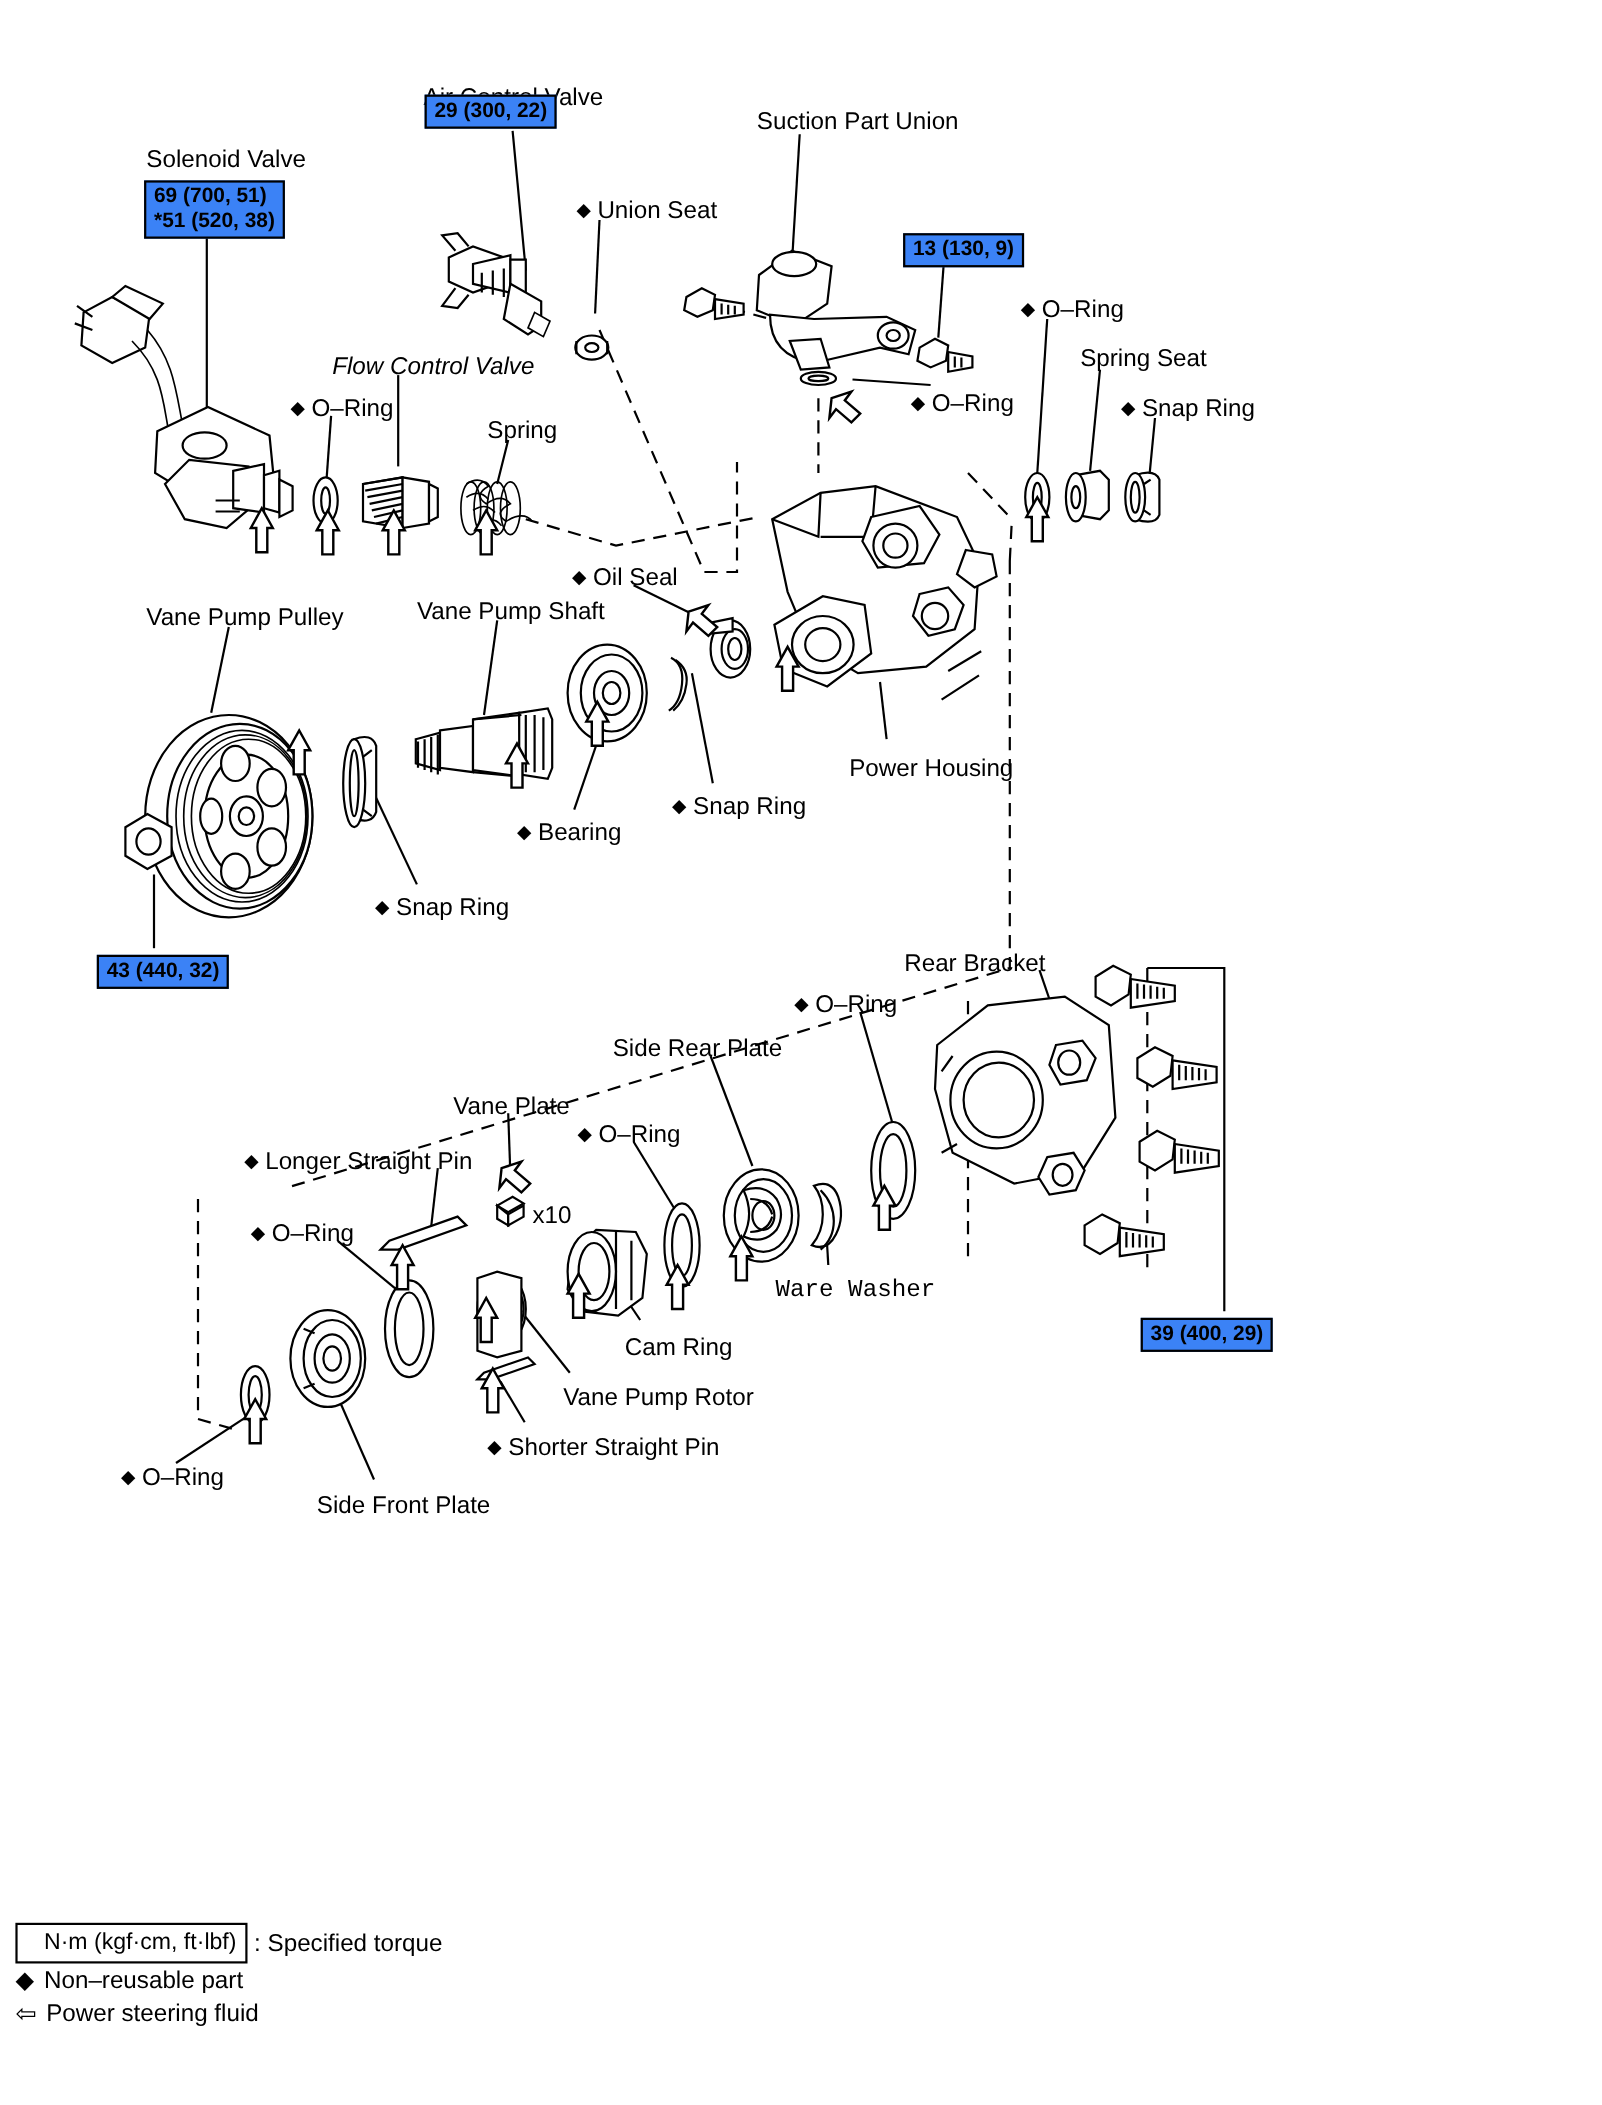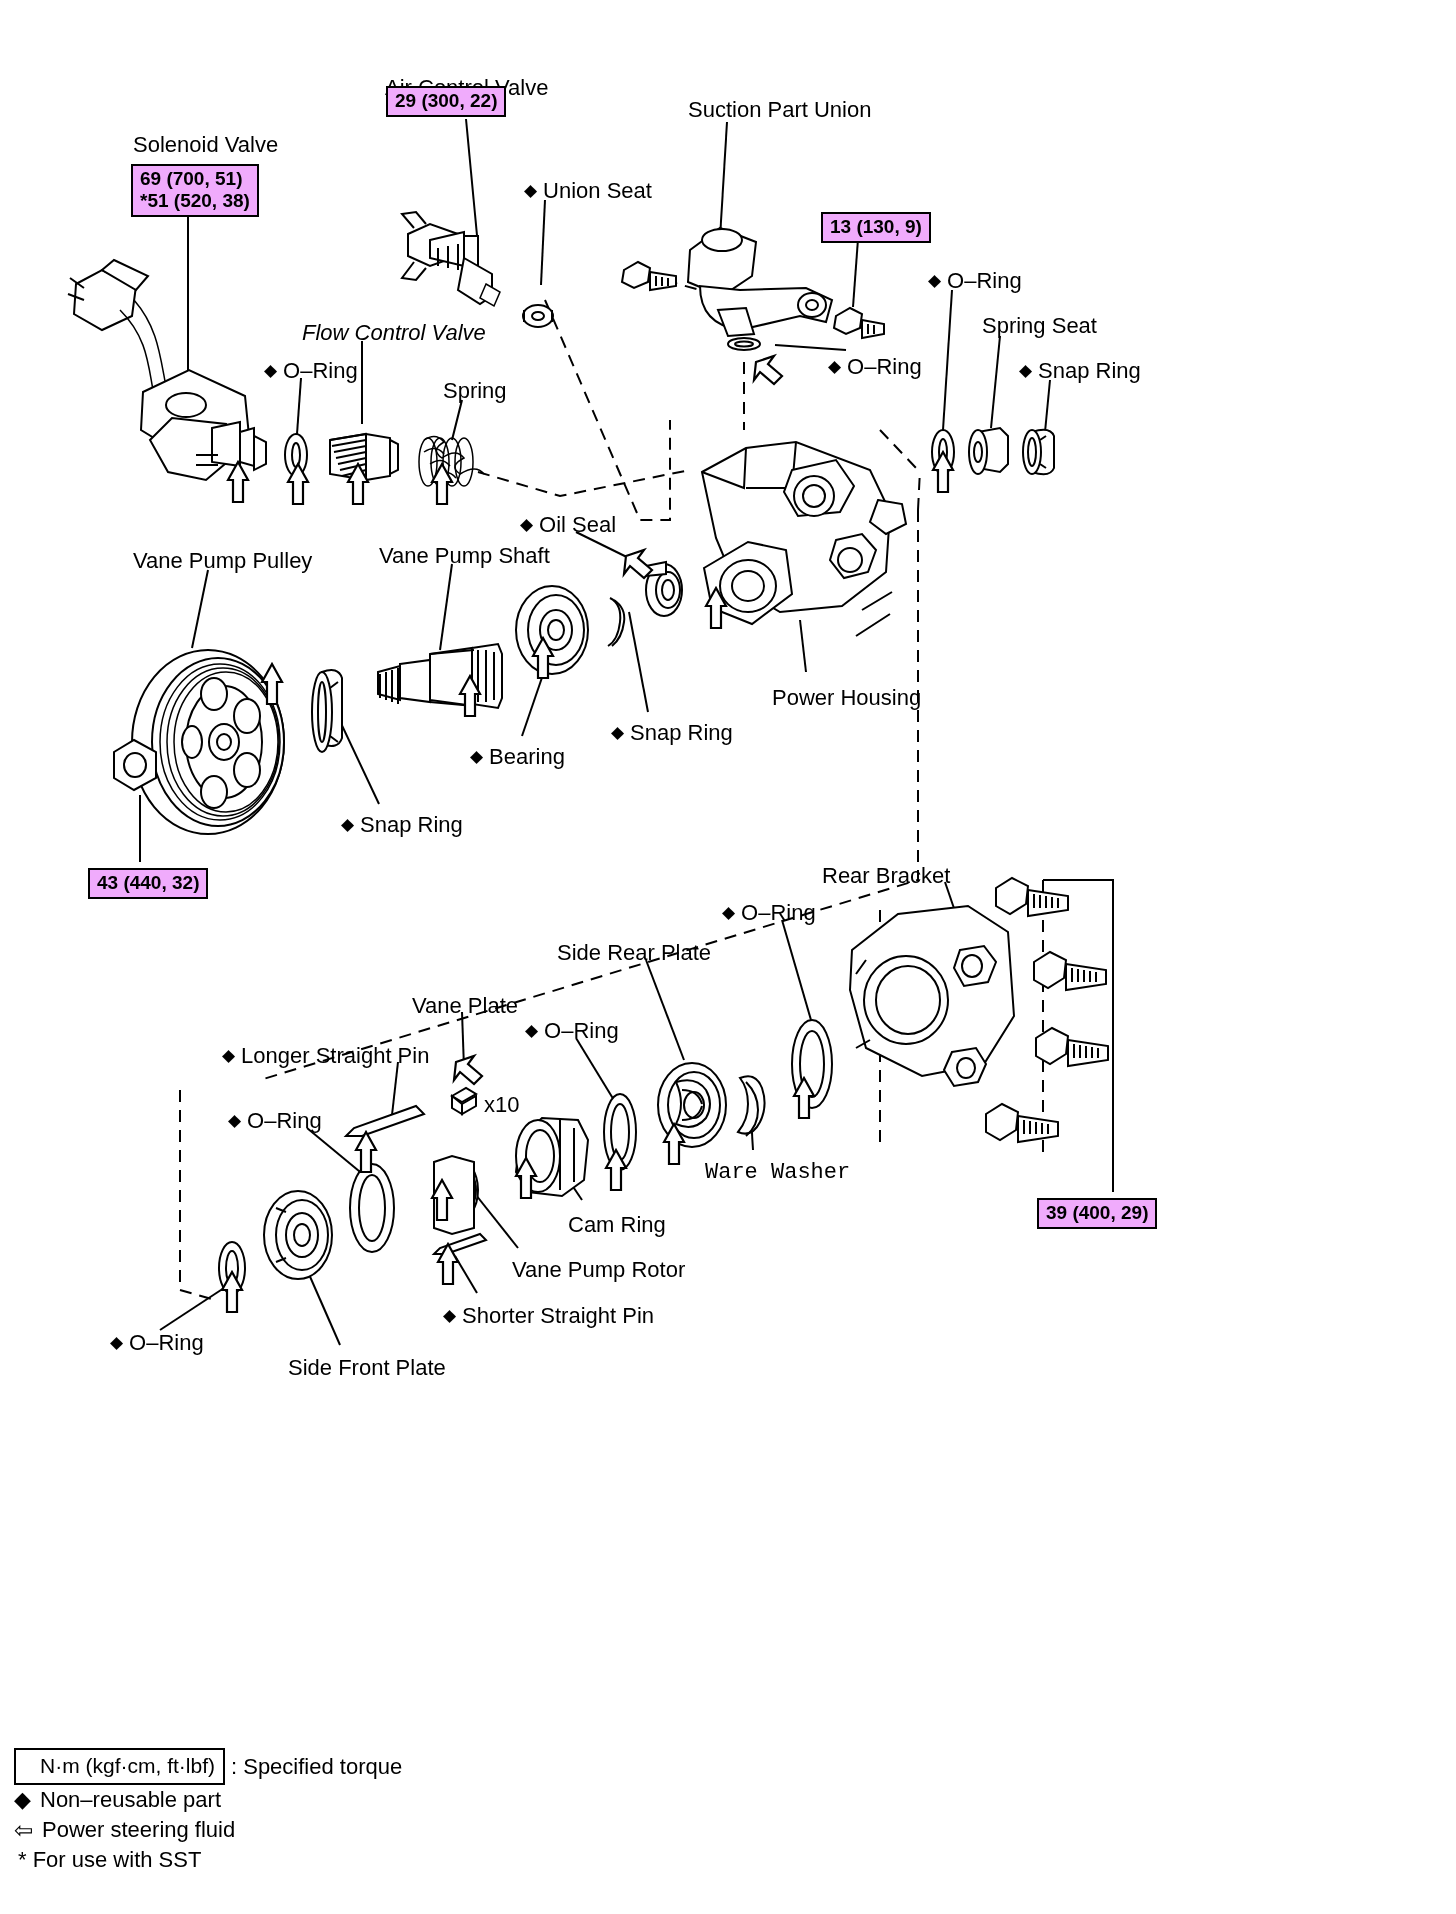--- a/index.html
+++ b/index.html
@@ -35,21 +35,21 @@
     top: -2px;
   }
   .torque {
     position: absolute;
     border: 2px solid #000;
     padding: 2px 7px 3px 7px;
     font-size: 19px;
     line-height: 22px;
     font-weight: bold;
     white-space: nowrap;
-    background: #f0abfc;
+    background: #3b82f6;
     font-family: "Liberation Sans", sans-serif;
   }
   .legend {
     position: absolute;
     left: 14px;
     top: 1748px;
     font-size: 22px;
     line-height: 30px;
   }
   .legend .row { display: flex; align-items: center; }
@@ -516,16 +516,13 @@
     <span>: Specified torque</span>
   </div>
   <div class="row">
     <span class="sym">◆</span>
     <span>Non–reusable part</span>
   </div>
   <div class="row">
     <span class="sym fluid-arrow">⇦</span>
     <span>Power steering fluid</span>
   </div>
-  <div class="row">
-    <span style="margin-left:4px;">* For use with SST</span>
-  </div>
 </div>
 
 </body></html>

